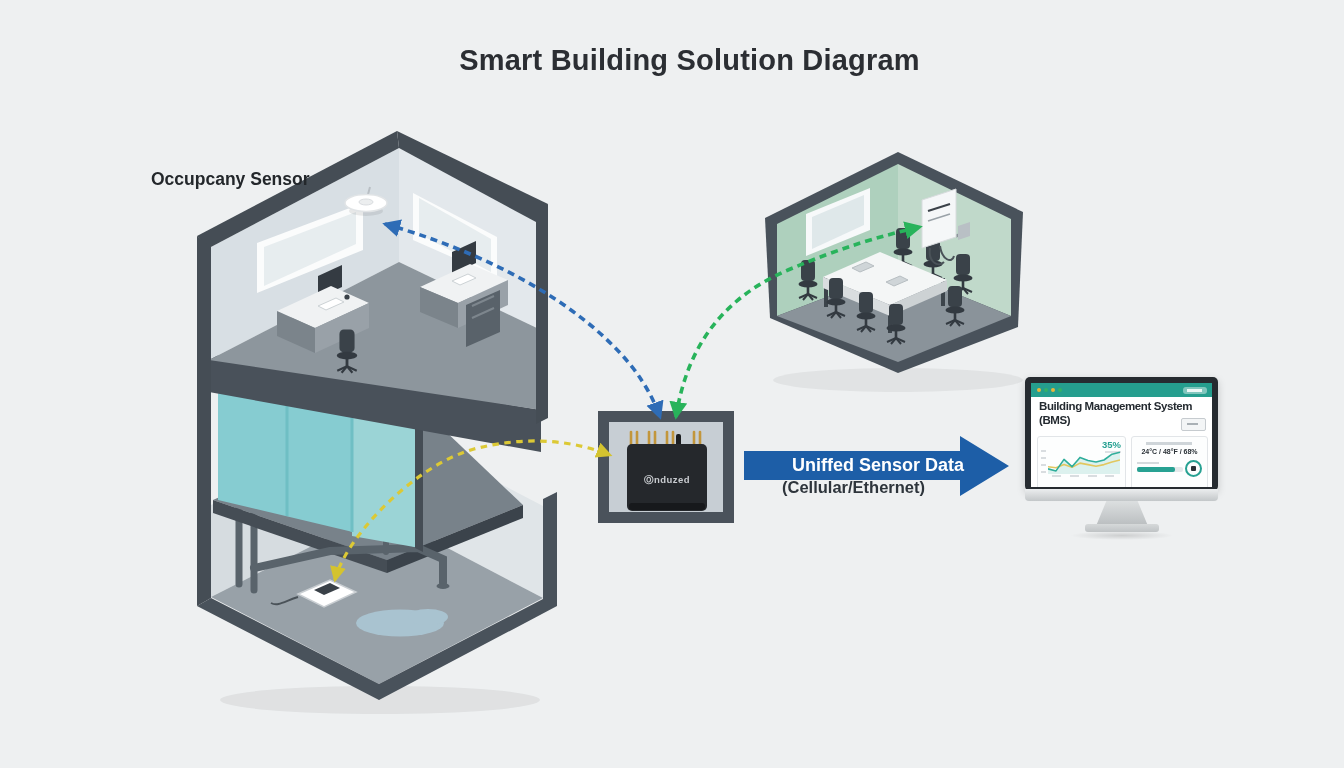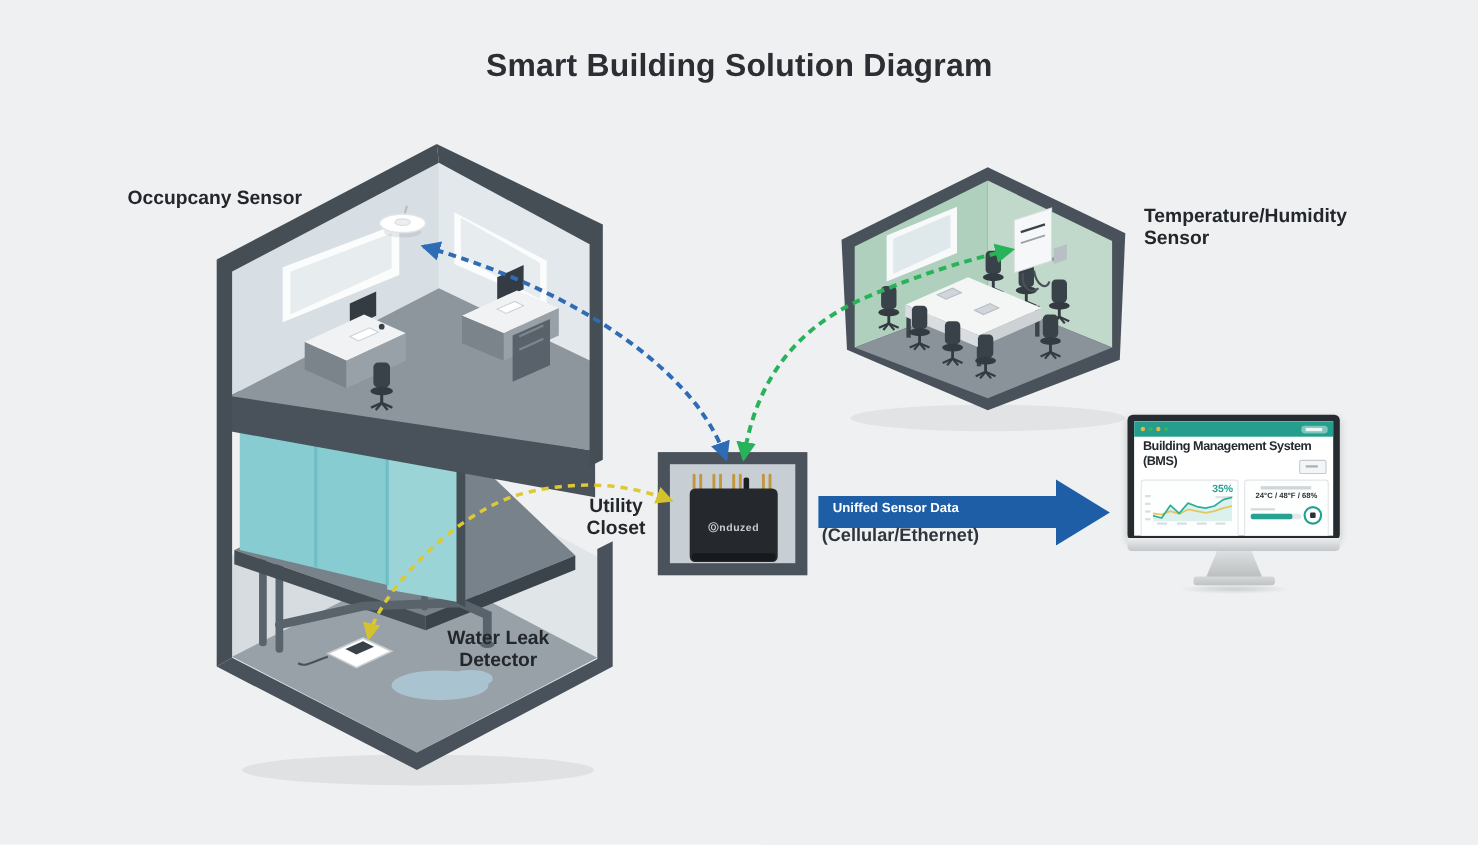--- a/index.html
+++ b/index.html
@@ -2,26 +2,26 @@
 <html><head>
 <meta charset="utf-8">
 <style>
   html,body{margin:0;padding:0;}
   body{width:1344px;height:768px;overflow:hidden;
        font-family:"Liberation Sans", sans-serif;}
   .stage{position:relative;width:1344px;height:768px;
          background:linear-gradient(180deg,#f2f3f4 0%,#ecoeef0 50%,#e9ebed 100%);
          background-color:#eef0f1;}
   .art{position:absolute;left:0;top:0;width:1344px;height:768px;z-index:1;}
-  .txt{position:absolute;z-index:3;color:#26292d;line-height:1.16;}
+  .txt{position:absolute;z-index:3;color:#26292d;line-height:1.16;margin-left:35px;}
   .page-title{left:0;right:0;top:44px;text-align:center;font-size:29px;font-weight:600;
               color:#2b2e33;letter-spacing:.2px;}
   .lbl{font-size:17.5px;font-weight:600;color:#23272b;}
   .lbl-center{text-align:center;}
-  .flow-line1{left:757px;top:455px;font-size:12px;font-weight:600;color:#fff;white-space:nowrap;}
+  .flow-line1{left:757px;top:455px;font-size:18px;font-weight:600;color:#fff;white-space:nowrap;}
   .flow-line2{left:747px;top:478px;font-size:16.5px;font-weight:700;color:#2e353c;white-space:nowrap;}
 
   
   .monitor{position:absolute;z-index:2;}
   .mon-frame{position:absolute;left:1025px;top:377px;width:193px;height:114px;
              background:#262b30;border-radius:5px;box-shadow:0 3px 8px rgba(0,0,0,.18);}
   .mon-chin{position:absolute;left:1025px;top:489px;width:193px;height:12px;
             background:linear-gradient(180deg,#eceeef,#c3c7c9);border-radius:0 0 4px 4px;}
   .mon-neck{position:absolute;left:1096px;top:501px;width:52px;height:25px;
             background:linear-gradient(180deg,#dcdfe0,#b9bdbf);
@@ -267,34 +267,22 @@
       <path d="M335,580 C344,540 412,466 474,449 C520,437 566,438 610,455" stroke-width="3.2" stroke-dasharray="6.5 5.5" marker-start="url(#my-s)" marker-end="url(#my-e)" stroke="#dcc935"></path>
     </g>
 
     <polygon points="744,451 960,451 960,436 1009,466 960,496 960,480 744,480" fill="#1d5ea7"></polygon>
   </svg>
 
   <div class="txt page-title">Smart Building Solution Diagram</div>
 
   <div class="txt lbl" style="left:116px;top:169px;">Occupcany Sensor</div>
 
-  <div class="txt lbl" style="left:1040px;top:186px;">
-    <div>Temperature/Humidity</div>
-    <div>Sensor</div>
-  </div>
-
-  <div class="txt lbl lbl-center" style="left:505px;top:449px;width:110px;">
-    <div>Utility</div>
-    <div>Closet</div>
-  </div>
-
-  <div class="txt lbl lbl-center" style="left:393px;top:569px;width:120px;">
-    <div>Water Leak</div>
-    <div>Detector</div>
-  </div>
+
+
 
   <div class="txt flow-line1">Uniffed Sensor Data</div>
   <div class="txt flow-line2">(Cellular/Ethernet)</div>
 
   <div class="monitor">
     <div class="mon-shadow"></div>
     <div class="mon-frame"></div>
     <div class="mon-chin"></div>
     <div class="mon-neck"></div>
     <div class="mon-base"></div>

